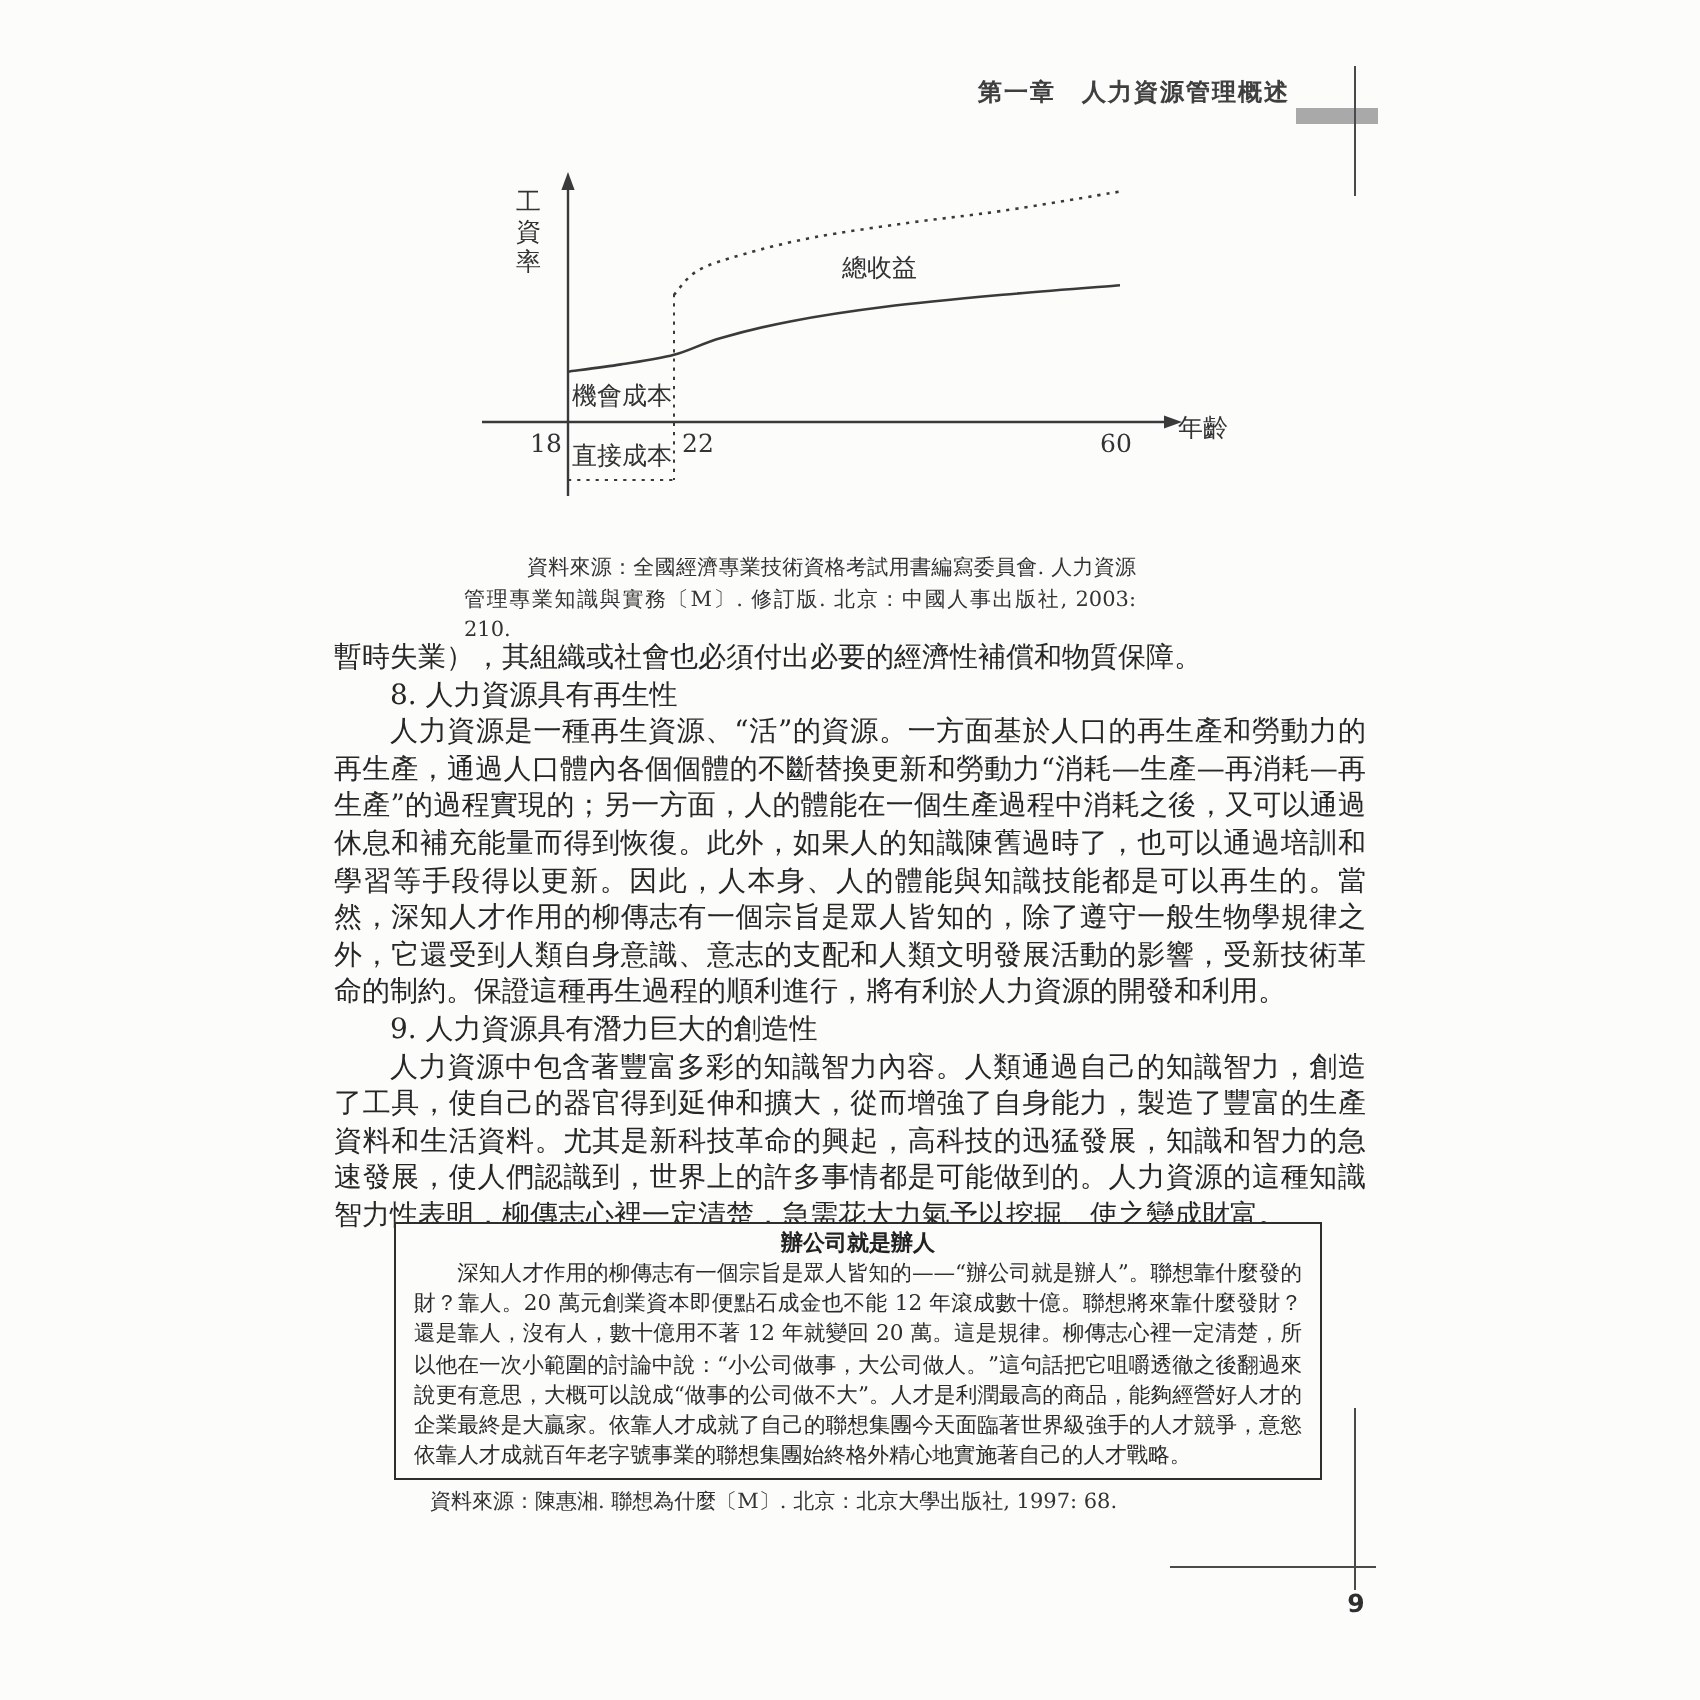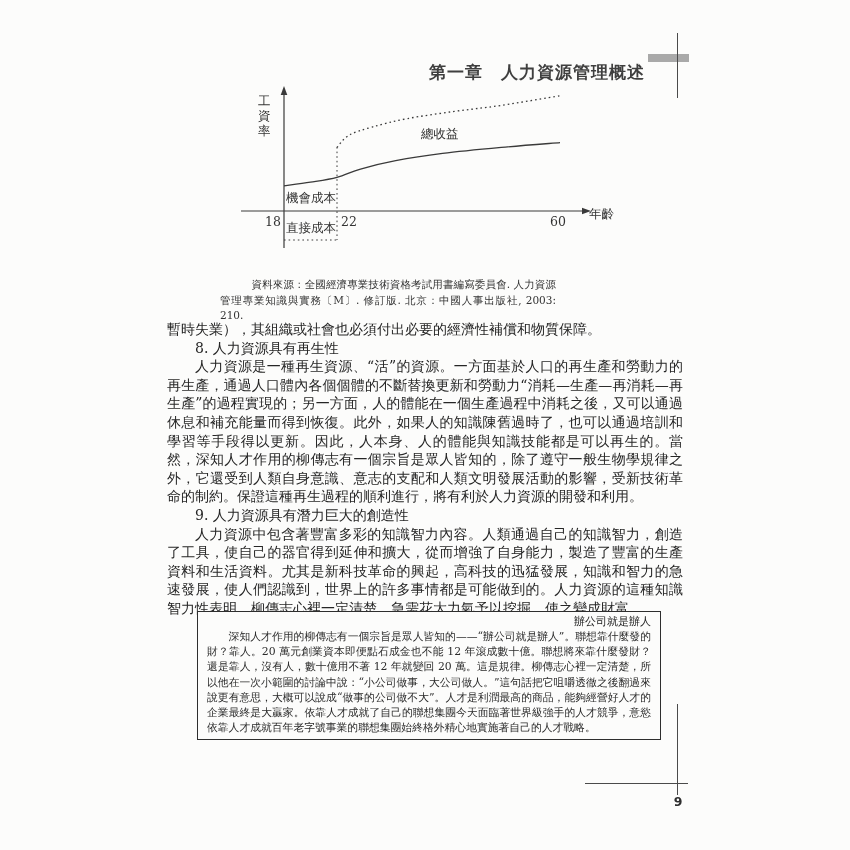--- a/index.html
+++ b/index.html
@@ -10,23 +10,23 @@
   .page{
     position:relative;
     width:850px;height:850px;
     margin:0 auto;
     background:#fcfcfb;
     color:#2b2b2b;
     overflow:hidden;
   }
   
   .running-head{
-    position:absolute;top:61px;right:205px;
+    position:absolute;top:38px;right:205px;
     font-family:"DejaVu Sans","Liberation Sans",sans-serif;
-    font-size:17px;font-weight:bold;color:#3f3f3f;
+    font-size:12px;font-weight:bold;color:#3f3f3f;
     letter-spacing:1px;white-space:nowrap;
   }
   .chapter-bar{
     position:absolute;top:54px;left:648px;
     width:41px;height:8px;background:#a9a9a9;
   }
   .crop-vline-top{
     position:absolute;top:33px;left:677px;
     width:1.4px;height:65px;background:#4a4a4a;
   }
@@ -43,42 +43,42 @@
   .dotted{stroke-dasharray:1.6 3;}
   .thin-dotted{stroke:#3a3a3a;stroke-width:1;fill:none;stroke-dasharray:1.6 3;}
   
   .fig-caption{
     position:absolute;top:256px;left:0;width:850px;
     text-align:center;font-size:13px;font-weight:bold;color:#222;
     font-family:"DejaVu Sans","Liberation Sans",sans-serif;
     letter-spacing:0.5px;
   }
   .fig-source{
-    position:absolute;top:277px;left:220px;width:336px;
+    position:absolute;top:277px;left:232px;width:336px;
     font-size:10.5px;line-height:15.5px;color:#333;
     text-align:justify;text-indent:3em;
   }
   
   .body-text{
     position:absolute;top:320px;left:167px;width:516px;
     font-size:14px;line-height:18.6px;color:#262626;
     text-align:justify;
   }
   .body-text p{margin:0;text-indent:2em;}
   .body-text p.noindent{text-indent:0;}
   
   .callout{
     position:absolute;top:611px;left:197px;width:464px;
     box-sizing:border-box;
     border:1.6px solid #2e2e2e;
     padding:2px 9px 4px 9px;
     background:#fcfcfb;
   }
   .callout-title{
-    text-align:right;font-size:11px;font-weight:normal;color:#222;
+    text-align:center;font-size:11px;font-weight:bold;color:#222;
     line-height:15px;
   }
   .callout-text{
     margin:0;font-size:10.8px;line-height:15.2px;color:#2b2b2b;
     text-align:justify;text-indent:2em;
   }
   .callout-source{
     position:absolute;top:744px;left:215px;
     font-size:10.5px;color:#333;white-space:nowrap;
   }
@@ -144,18 +144,19 @@
     <p>8. 人力資源具有再生性</p>
     <p>人力資源是一種再生資源、“活”的資源。一方面基於人口的再生產和勞動力的再生產，通過人口體內各個個體的不斷替換更新和勞動力“消耗—生產—再消耗—再生產”的過程實現的；另一方面，人的體能在一個生產過程中消耗之後，又可以通過休息和補充能量而得到恢復。此外，如果人的知識陳舊過時了，也可以通過培訓和學習等手段得以更新。因此，人本身、人的體能與知識技能都是可以再生的。當然，深知人才作用的柳傳志有一個宗旨是眾人皆知的，除了遵守一般生物學規律之外，它還受到人類自身意識、意志的支配和人類文明發展活動的影響，受新技術革命的制約。保證這種再生過程的順利進行，將有利於人力資源的開發和利用。</p>
     <p>9. 人力資源具有潛力巨大的創造性</p>
     <p>人力資源中包含著豐富多彩的知識智力內容。人類通過自己的知識智力，創造了工具，使自己的器官得到延伸和擴大，從而增強了自身能力，製造了豐富的生產資料和生活資料。尤其是新科技革命的興起，高科技的迅猛發展，知識和智力的急速發展，使人們認識到，世界上的許多事情都是可能做到的。人力資源的這種知識智力性表明，柳傳志心裡一定清楚，急需花大力氣予以挖掘、使之變成財富。</p>
   </div>
 
   <div class="callout">
     <div class="callout-title">辦公司就是辦人</div>
     <p class="callout-text">深知人才作用的柳傳志有一個宗旨是眾人皆知的——“辦公司就是辦人”。聯想靠什麼發的財？靠人。20 萬元創業資本即便點石成金也不能 12 年滾成數十億。聯想將來靠什麼發財？還是靠人，沒有人，數十億用不著 12 年就變回 20 萬。這是規律。柳傳志心裡一定清楚，所以他在一次小範圍的討論中說：“小公司做事，大公司做人。”這句話把它咀嚼透徹之後翻過來說更有意思，大概可以說成“做事的公司做不大”。人才是利潤最高的商品，能夠經營好人才的企業最終是大贏家。依靠人才成就了自己的聯想集團今天面臨著世界級強手的人才競爭，意慾依靠人才成就百年老字號事業的聯想集團始終格外精心地實施著自己的人才戰略。</p>
   </div>
+  <div class="callout-source">資料來源：陳惠湘. 聯想為什麼〔M〕. 北京：北京大學出版社, 1997: 68.</div>
 
   <div class="crop-hline-bottom"></div>
   <div class="crop-vline-bottom"></div>
   <div class="page-number">9</div>
 
 </div>
 
 </body></html>

